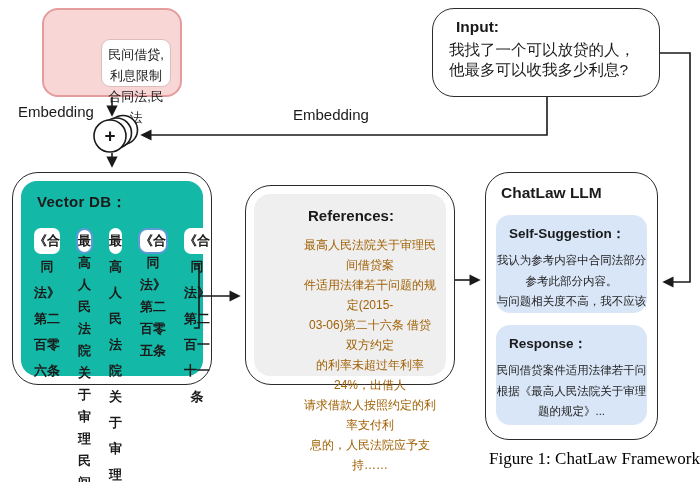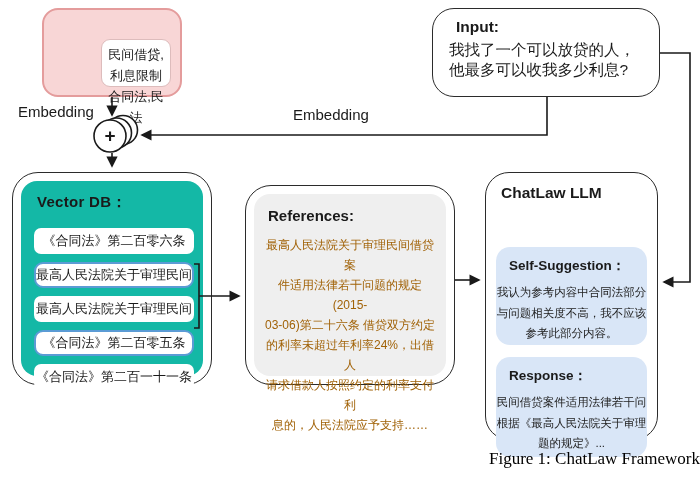--- a/index.html
+++ b/index.html
@@ -34,39 +34,39 @@
   .plus-label { left:96px; top:122px; width:28px; height:28px; text-align:center;
     line-height:27px; font-size:19px; font-weight:bold; z-index:6; }
 
   
   .vectordb-box { left:12px; top:172px; width:200px; height:213px; background:#fff;
     border:1.6px solid #2b2b2b; border-radius:26px; box-sizing:border-box; z-index:1; }
   .vectordb-inner { position:absolute; left:8px; top:8px; right:8px; bottom:8px;
     background:#14b8a6; border-radius:16px; }
   .vectordb-title { font-weight:bold; font-size:15px; padding:12px 0 0 16px; letter-spacing:.3px; }
   .db-items { position:absolute; left:13px; right:9px; top:47px;
-    display:flex; flex-direction:column; gap:8px; }
+    display:flex; flex-direction:row; gap:16px;font-weight:bold; }
   .db-item { background:#fff; border-radius:7px; height:26px; line-height:26px;
     text-align:center; font-size:13px; box-sizing:border-box; }
   .db-item.hl { border:2px solid #5b9bd5; border-radius:9px; line-height:22px; }
 
   
   .refs-box { left:245px; top:185px; width:210px; height:200px; background:#fff;
     border:1.6px solid #2b2b2b; border-radius:26px; box-sizing:border-box; z-index:1; }
   .refs-inner { position:absolute; left:8px; top:8px; right:8px; bottom:8px;
-    background:#efefef; border-radius:16px; }
+    background:#efefef; border-radius:16px;padding-left:40px; }
   .refs-title { font-weight:bold; font-size:15px; padding:13px 0 0 14px; }
   .refs-body { margin-top:11px; padding:0 10px; font-size:12px; line-height:20px;
     text-align:center; color:#a16207; }
 
   
   .chatlaw-box { left:485px; top:172px; width:173px; height:268px; background:#fff;
     border:1.6px solid #2b2b2b; border-radius:24px; box-sizing:border-box; z-index:1; }
   .chatlaw-title { font-weight:bold; font-size:15.5px; padding:11px 0 0 15px; }
-  .bubble { position:absolute; left:10px; right:10px; background:#d9e6f7; border-radius:14px;margin-top:32px; }
+  .bubble { position:absolute; left:10px; right:10px; background:#d9e6f7; border-radius:14px; }
   .bubble-suggestion { top:42px; height:98px; }
   .bubble-response { top:152px; height:100px; }
   .bubble-title { font-weight:bold; font-size:13.5px; padding:10px 0 0 13px; }
   .bubble-body { margin-top:7px; font-size:11.5px; line-height:20.5px;
     text-align:center; color:#222; }
 
   .caption { left:0; right:0; top:449px; text-align:right; color:#000;
     font-family:Liberation Serif, serif; font-size:17px; z-index:1;margin-left:28px; }
 </style>
 </head>
@@ -148,22 +148,22 @@
     </div>
   </div>
 
   <div class="abs chatlaw-box">
     <div class="chatlaw-title">ChatLaw LLM</div>
 
     <div class="bubble bubble-suggestion">
       <div class="bubble-title">Self-Suggestion：</div>
       <div class="bubble-body">
         <div>我认为参考内容中合同法部分</div>
+        <div>参考此部分内容。</div>
         <div>与问题相关度不高，我不应该</div>
-        <div>参考此部分内容。</div>
       </div>
     </div>
 
     <div class="bubble bubble-response">
       <div class="bubble-title">Response：</div>
       <div class="bubble-body">
         <div>民间借贷案件适用法律若干问</div>
         <div>根据《最高人民法院关于审理</div>
         <div>题的规定》...</div>
       </div>

